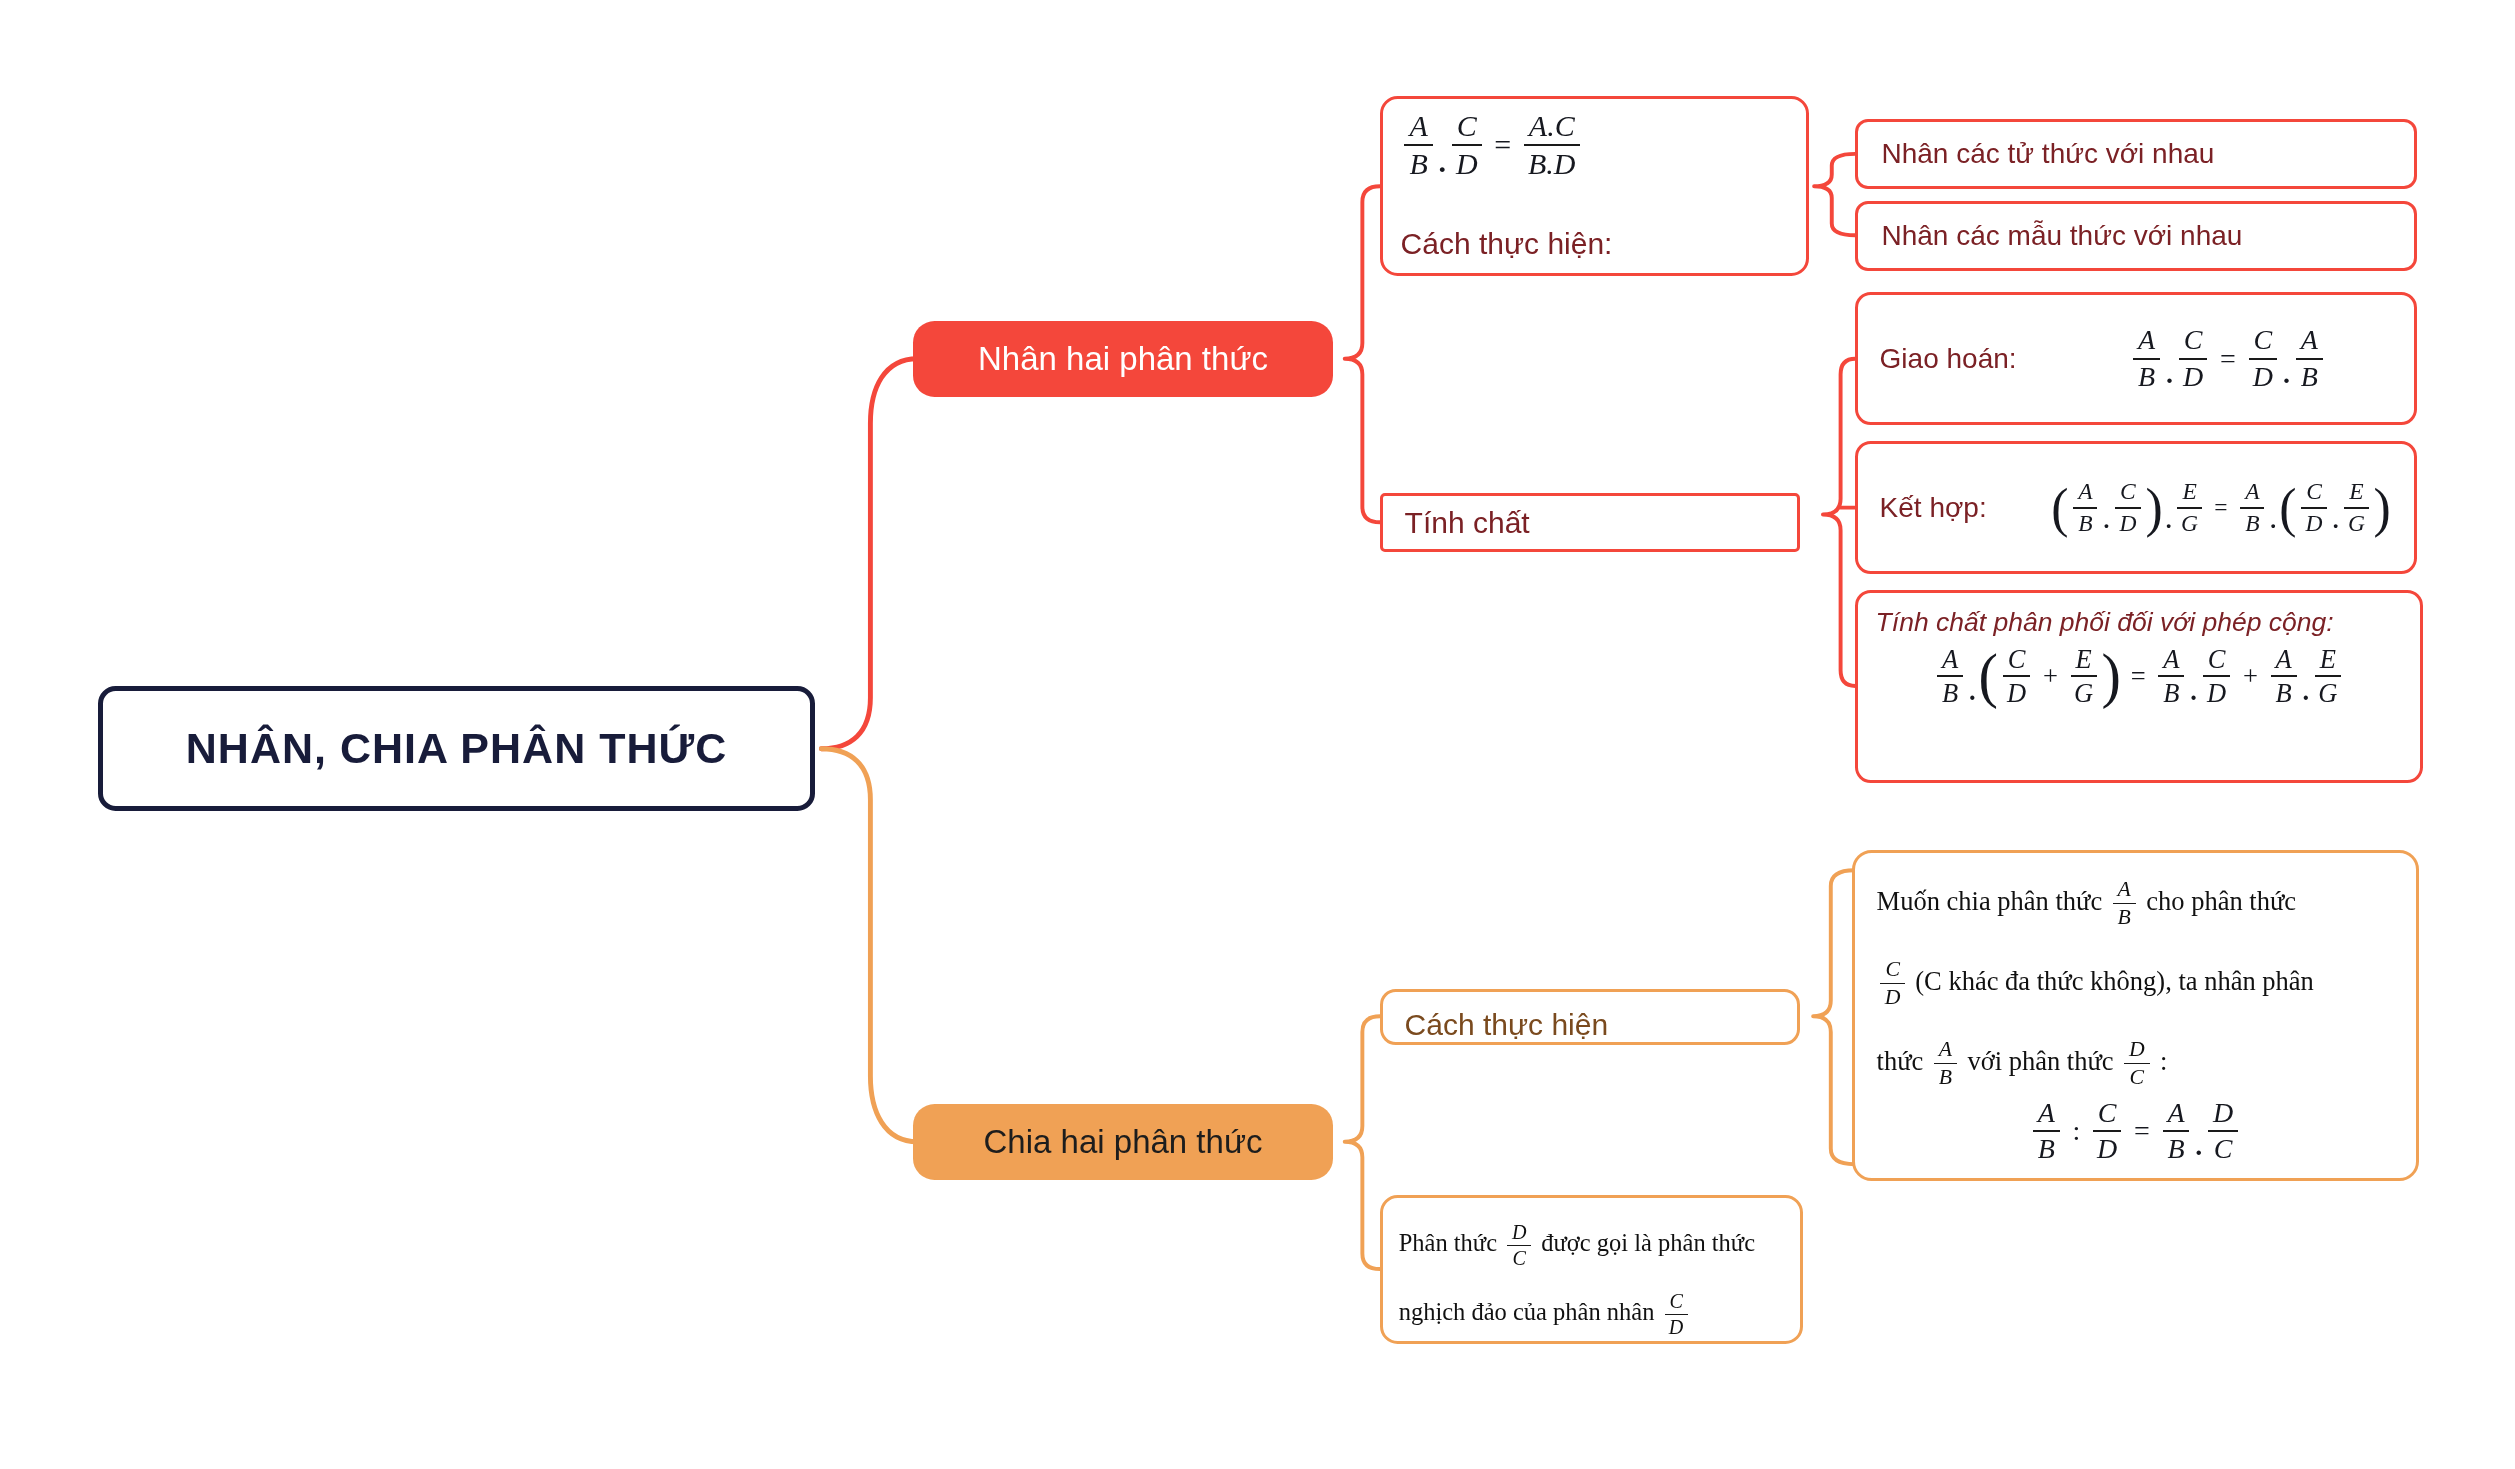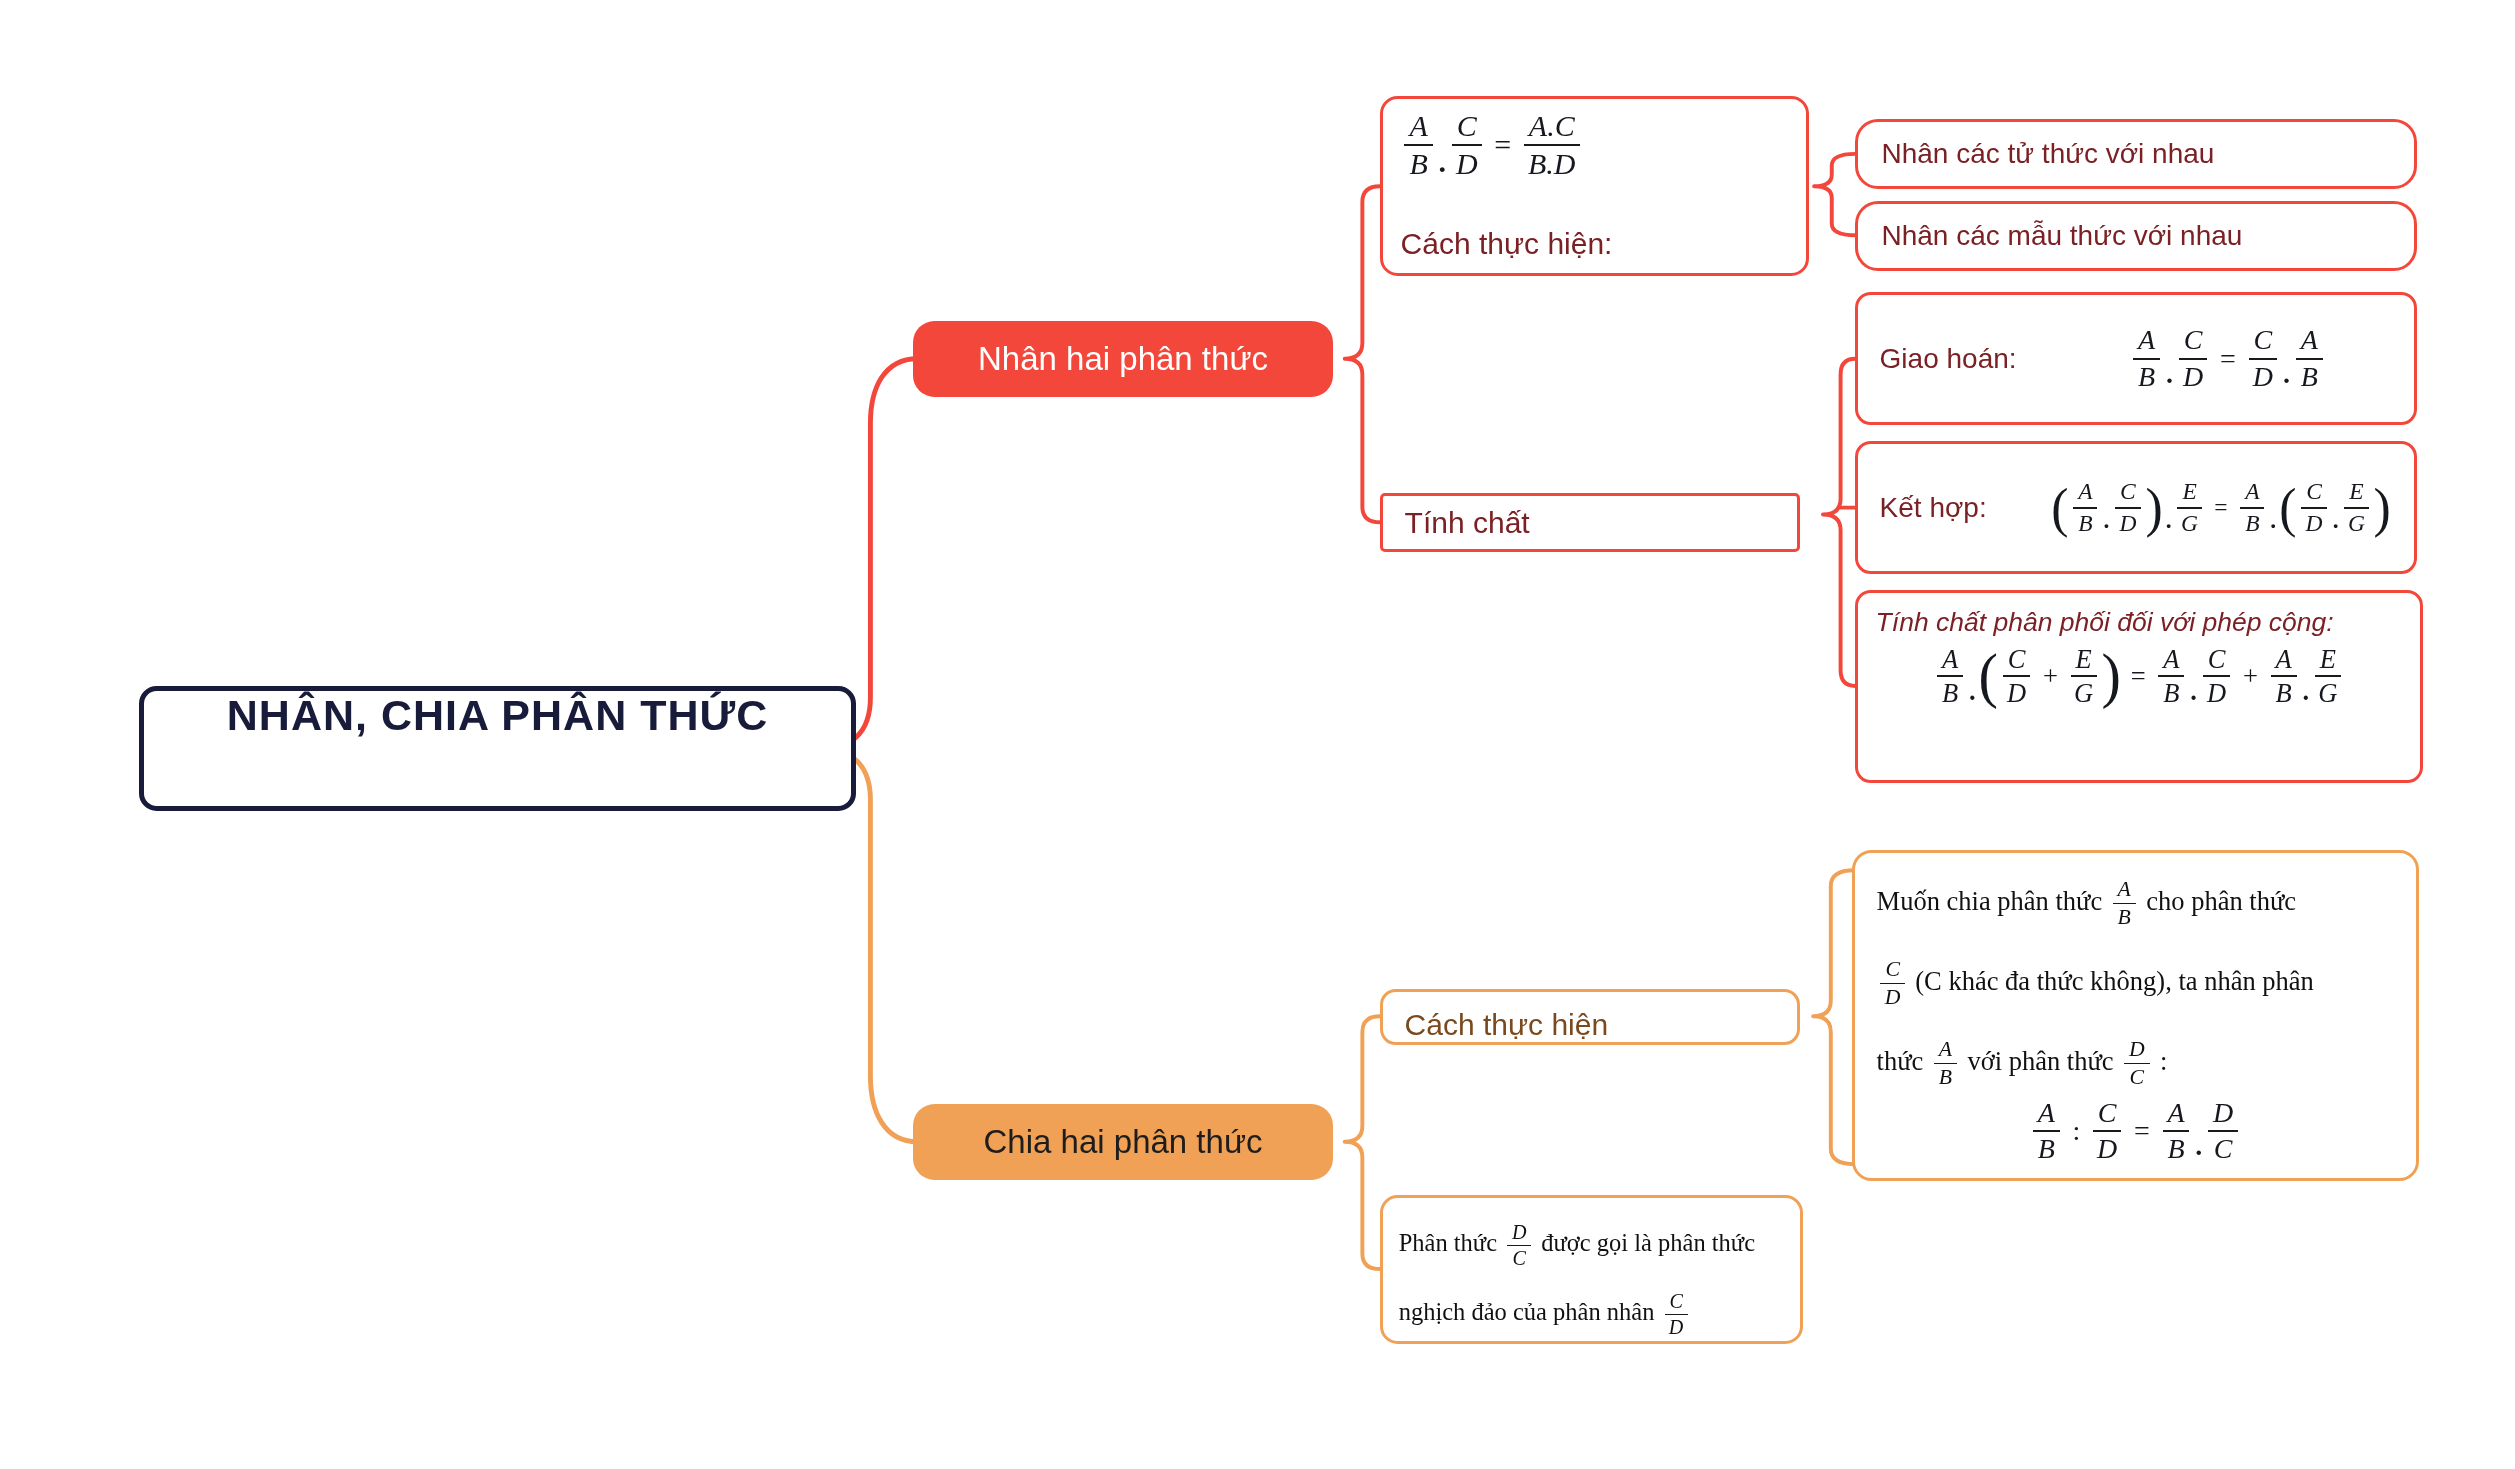--- a/index.html
+++ b/index.html
@@ -7,21 +7,21 @@
           font-family:"Liberation Sans",sans-serif;}
   svg.connectors{position:absolute;left:0;top:0;pointer-events:none;}
   svg.connectors path{fill:none;stroke-linecap:round;stroke-linejoin:round;}
   .c-red{stroke:var(--red);}
   .c-orange{stroke:var(--orange);}
 
   .abs{position:absolute;box-sizing:border-box;}
 
   
   .root-node{left:98px;top:686px;width:717px;height:125px;background:#fff;
-    border:5.9px solid var(--navy);border-radius:17.6px;display:flex;justify-content:center;margin-left:41px;}
+    border:5.9px solid var(--navy);border-radius:17.6px;display:flex;align-items:center;justify-content:center;}
   .root-node .txt{font-size:43px;font-weight:bold;color:var(--navy);letter-spacing:1px;}
 
   
   .topic{width:420px;height:76px;border-radius:21.6px;display:flex;align-items:center;justify-content:center;}
   .topic-red{left:913px;top:321px;background:var(--red);}
   .topic-red .txt{color:#ffffff;font-size:33px;}
   .topic-orange{left:913px;top:1104px;background:var(--orange);}
   .topic-orange .txt{color:#1d1d1d;font-size:33px;}
 
   
@@ -30,21 +30,21 @@
   .b-orange{border:3.9px solid var(--orange);}
 
   .lbl-red{color:var(--maroon);}
   .lbl-brown{color:var(--brown);}
 
   
   .howto{left:1380px;top:96px;width:429px;height:180px;padding:9.8px 17.6px 11.8px;display:flex;flex-direction:column;justify-content:space-between;}
   .howto .formula{font-size:30px;}
   .howto .cap{font-size:30px;}
 
-  .step{left:1855px;width:562px;height:70px;border-radius:23px;display:flex;align-items:center;padding-left:23.5px;font-size:28px;}
+  .step{left:1855px;width:562px;height:70px;border-radius:13px;display:flex;align-items:center;padding-left:23.5px;font-size:28px;}
   .step1{top:119px;}
   .step2{top:201px;}
 
   .tinhchat{left:1380px;top:493px;width:420px;height:59px;border-radius:5px;display:flex;align-items:center;padding-left:21.6px;font-size:30px;}
 
   .prop{left:1855px;width:562px;height:133px;border-radius:15.7px;display:flex;align-items:center;padding:0 13.7px 0 21.6px;}
   .prop .plbl{font-size:28px;flex:0 0 176px;}
   .prop .formula{flex:1;text-align:center;}
   .prop-gh{top:292px;}
   .prop-gh .formula{font-size:28px;}

